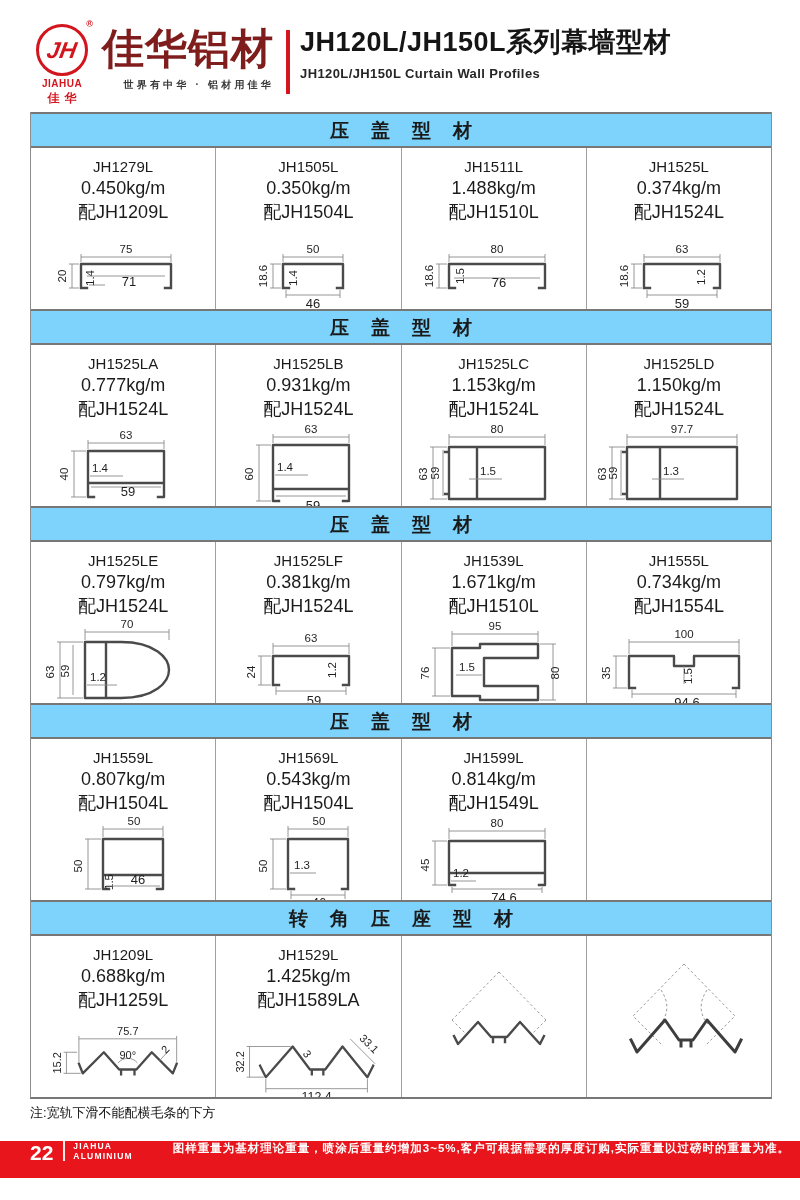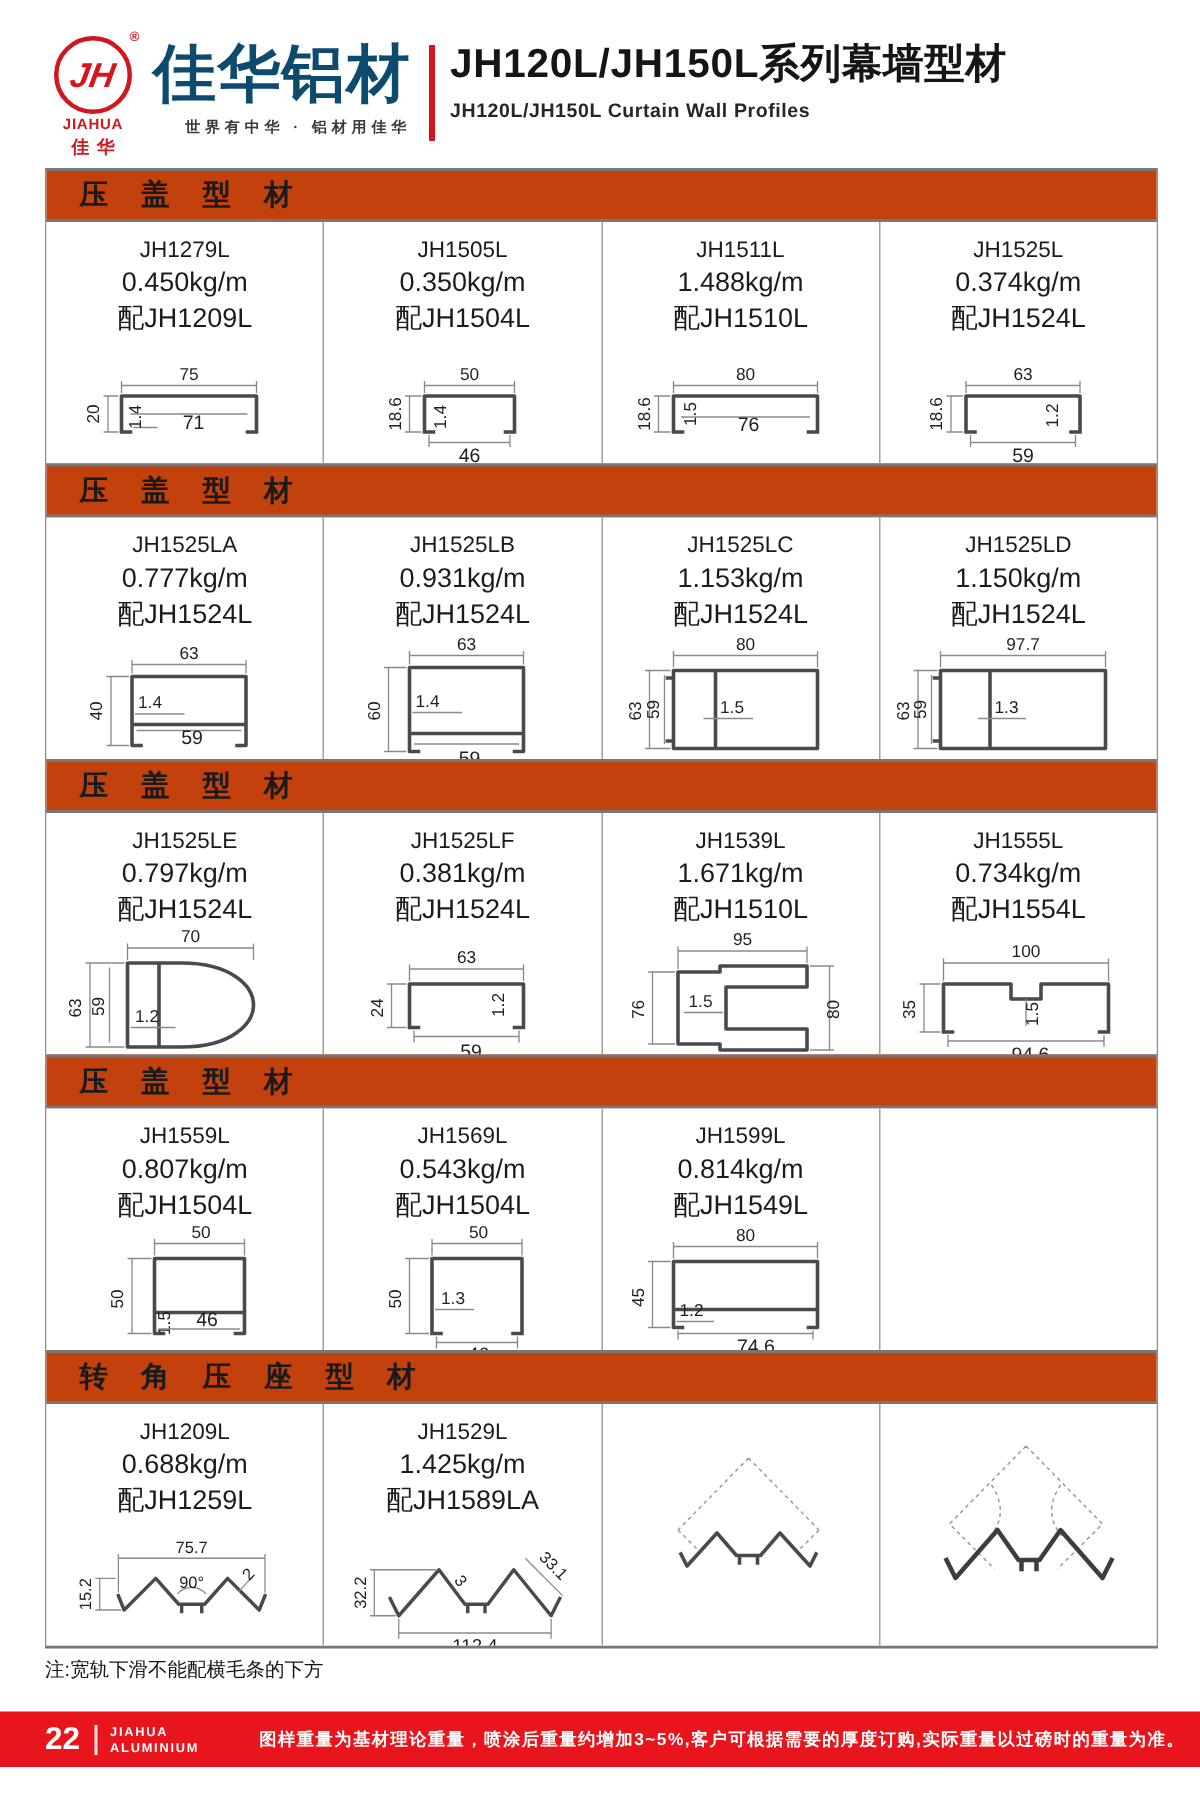--- a/index.html
+++ b/index.html
@@ -10,33 +10,33 @@
   header{position:absolute;left:0;top:0;width:800px;height:110px;}
   .logo{position:absolute;left:26px;top:24px;width:72px;text-align:center;}
   .em-wrap{position:relative;width:54px;margin:0 auto;}
   .em-circle{width:46px;height:46px;border:3px solid #d3161e;border-radius:50%;
     display:flex;align-items:center;justify-content:center;margin:0 auto;}
   .em-jh{font-style:italic;font-weight:900;color:#d3161e;font-size:23px;transform:skewX(-10deg);}
   .em-reg{position:absolute;top:-5px;right:-4px;font-size:9px;color:#d3161e;font-weight:bold;}
   .logo-en{color:#d3161e;font-weight:bold;font-size:10px;letter-spacing:.5px;margin-top:2px;}
   .logo-cn{color:#d3161e;font-weight:bold;font-size:12px;letter-spacing:5px;margin-top:1px;text-indent:5px;}
   .brand-block{position:absolute;left:102px;top:28px;}
-  .brand{font-size:42px;font-weight:900;color:#0c4a6e;letter-spacing:1px;line-height:1;}
+  .brand{font-size:42px;font-weight:900;color:#7f1d1d;letter-spacing:1px;line-height:1;}
   .tagline{margin-top:8px;font-size:10px;font-weight:bold;letter-spacing:3.2px;color:#3a3a3a;text-align:right;}
   .hdr-divider{position:absolute;left:286px;top:30px;width:4px;height:64px;background:#d3161e;}
   .title-block{position:absolute;left:300px;top:28px;}
   .page-title{font-size:27px;font-weight:700;color:#151515;letter-spacing:.5px;line-height:1.1;}
   .page-subtitle{margin-top:8px;font-size:13px;font-weight:bold;color:#262626;letter-spacing:.4px;}
 
   
   .catalog{position:absolute;left:30px;top:112px;width:740px;
     border-left:1px solid #8c8c8c;border-right:1px solid #8c8c8c;border-bottom:2px solid #777;}
-  .sec-hdr{height:36px;line-height:34px;background:#c2410c;
+  .sec-hdr{height:36px;line-height:34px;background:#7dd3fc;
     border-top:2px solid #777;border-bottom:2px solid #777;box-sizing:border-box;
-    font-size:19px;font-weight:bold;color:#1a1a1a;
+    text-align:center;font-size:19px;font-weight:bold;color:#1a1a1a;
     letter-spacing:22px;text-indent:22px;}
   .row{display:flex;background:#fff;}
   .cell{flex:1;height:161px;box-sizing:border-box;border-right:1px solid #a0a0a0;
     text-align:center;padding-top:9px;overflow:hidden;}
   .cell:last-child{border-right:none;}
   .code{font-size:15px;color:#1b1b1b;line-height:1.32;}
   .meta{font-size:18px;color:#1b1b1b;line-height:1.32;}
   .drw{display:block;margin:0 auto;}
   .drw-only{margin-top:5px;}
 
@@ -44,21 +44,21 @@
   .pf{fill:none;stroke:#4a4a4a;stroke-width:2.4;stroke-linejoin:round;stroke-linecap:square;}
   .pf3{fill:none;stroke:#3d3d3d;stroke-width:3;stroke-linejoin:round;stroke-linecap:square;}
   .dm{fill:none;stroke:#8a8a8a;stroke-width:0.9;}
   .dsh{fill:none;stroke:#9a9a9a;stroke-width:1;stroke-dasharray:2.5,2.5;}
   svg text{font-size:11.5px;fill:#1f1f1f;font-family:"Liberation Sans","DejaVu Sans",sans-serif;}
   svg text.big{font-size:13px;}
 
   
   .note{position:absolute;left:30px;top:1104px;font-size:13px;color:#141414;}
   footer{position:absolute;left:0;top:1141px;width:800px;height:37px;background:#e8151d;
-    display:flex;align-items:center;color:#fff;}
+    display:flex;color:#fff;}
   .pg{font-size:21px;font-weight:bold;margin-left:30px;}
   .fdiv{width:2px;height:20px;background:#fff;opacity:.9;margin:0 8px 0 10px;}
   .fbrand{font-size:8.5px;font-weight:bold;letter-spacing:1.2px;line-height:1.2;text-align:left;}
   .fdisc{font-size:11.5px;font-weight:bold;letter-spacing:1px;margin-left:40px;white-space:nowrap;}
 </style>
 </head>
 <body>
 
 <div class="page">
 

